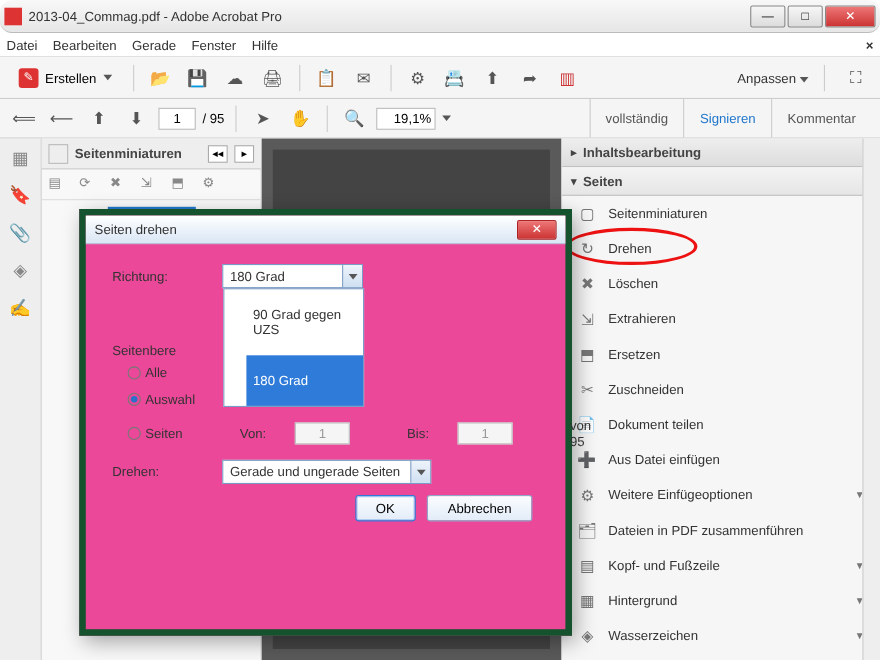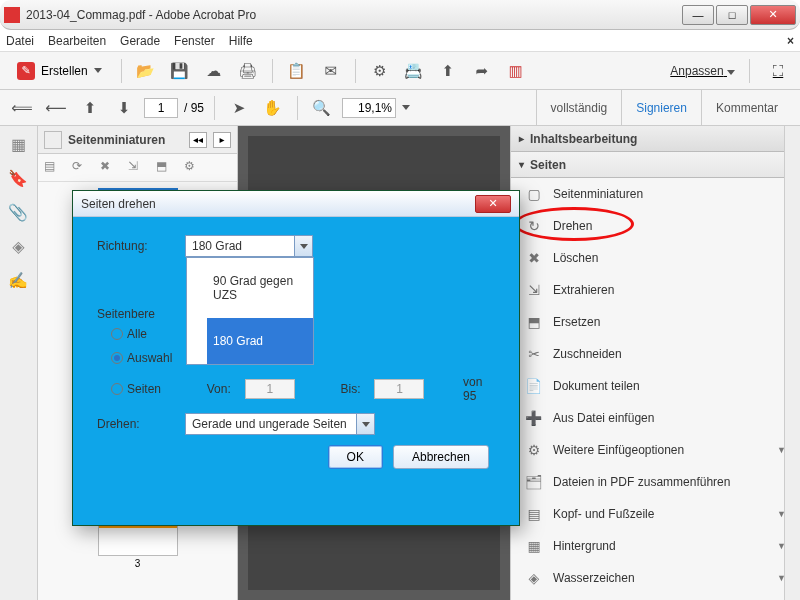--- a/index.html
+++ b/index.html
@@ -18,21 +18,21 @@
 .menubar span { color: #333; }
 .menubar .x { margin-left: auto; font-weight: bold; cursor: pointer; }
 
 
 .toolbar { height: 38px; background: #f5f5f5; border-bottom: 1px solid #ccc; display: flex; align-items: center; padding: 0 8px; gap: 6px; }
 .tbtn { width: 28px; height: 28px; border: 1px solid transparent; border-radius: 3px; display: flex; align-items: center; justify-content: center; color: #555; font-size: 15px; }
 .tsep { width: 1px; height: 24px; background: #ccc; margin: 0 4px; }
 .tcreate { display: flex; align-items: center; gap: 6px; height: 28px; padding: 0 8px; border: 1px solid transparent; border-radius: 3px; }
 .tcreate .badge { width: 18px; height: 18px; border-radius: 3px; background: #d33; color: #fff; display: flex; align-items: center; justify-content: center; font-size: 11px; }
 .triangle-down { width: 0; height: 0; border-left: 4px solid transparent; border-right: 4px solid transparent; border-top: 5px solid #555; display: inline-block; }
-.toolbar .right { margin-left: auto; display: flex; align-items: center; gap: 10px; text-decoration: underline; }
+.toolbar .right { margin-left: auto; display: flex; align-items: center; gap: 10px; }
 .anpassen { color: #333; }
 
 
 .toolbar2 { height: 36px; background: #f5f5f5; border-bottom: 1px solid #ccc; display: flex; align-items: center; padding: 0 8px; gap: 6px; }
 .pagebox { width: 34px; height: 20px; border: 1px solid #bbb; background: #fff; text-align: center; }
 .zoom { width: 54px; height: 20px; border: 1px solid #bbb; background: #fff; text-align: right; padding-right: 3px; }
 .tabset { margin-left: auto; display: flex; height: 100%; }
 .tab { padding: 0 14px; display: flex; align-items: center; color: #555; border-left: 1px solid #ccc; }
 .tab.active { color: #2277cc; }
 
@@ -62,25 +62,25 @@
 .rphead .chev { font-size: 10px; }
 .rplist { flex: 1; overflow: auto; }
 .rpitem { height: 32px; display: flex; align-items: center; padding: 0 14px; gap: 10px; color: #333; position: relative; }
 .rpitem .ic { width: 18px; height: 18px; display: flex; align-items: center; justify-content: center; color: #777; font-size: 14px; }
 .rpitem .carr { margin-left: auto; font-size: 9px; color: #777; }
 
 .highlight-oval { position: absolute; left: 3px; top: -3px; width: 120px; height: 34px; border: 3px solid #e11; border-radius: 50%; pointer-events: none; }
 
 
 .dlgmask { position: absolute; inset: 0; pointer-events: none; }
-.dialog { position: absolute; left: 72px; top: 190px; width: 448px; height: 336px; background: #0ea5e9; border: 1px solid #14532d; box-shadow: 4px 6px 18px rgba(0,0,0,.35); }
+.dialog { position: absolute; left: 72px; top: 190px; width: 448px; height: 388px; background: #ec4899; border: 6px solid #14532d; box-shadow: 4px 6px 18px rgba(0,0,0,.35); }
 .dlgtitle { height: 26px; background: linear-gradient(#fff,#d9e6f5); display: flex; align-items: center; padding: 0 8px; color: #333; border-bottom: 1px solid #b9c9dd; }
 .dlgtitle .dx { margin-left: auto; width: 36px; height: 18px; background: linear-gradient(#e77,#c33); color: #fff; border: 1px solid #a22; border-radius: 2px; display: flex; align-items: center; justify-content: center; font-size: 11px; }
 .dlgbody { padding: 18px 24px; color: #333; }
-.row { display: flex; align-items: center; gap: 14px; margin-bottom: 10px; }
+.row { display: flex; align-items: center; gap: 26px; margin-bottom: 10px; }
 .lbl { width: 74px; }
 .combo { width: 128px; height: 22px; border: 1px solid #7a9bc4; background: #fff; display: flex; align-items: center; padding: 0 6px; position: relative; }
 .combo .ar { position: absolute; right: 0; top: 0; bottom: 0; width: 18px; background: linear-gradient(#eef3fa,#cfe0f2); border-left: 1px solid #7a9bc4; display: flex; align-items: center; justify-content: center; }
 .dropdown { position: absolute; left: 0; top: 21px; width: 128px; border: 1px solid #7a9bc4; background: #fff; z-index: 5; }
 .dditem { padding: 16px 6px; margin-left: 20px; }
 .dditem.sel { background: #2f7bd9; color: #fff; }
 .fieldset-label { margin-bottom: 6px; }
 .radio { display: inline-flex; align-items: center; gap: 4px; }
 .radiodot { width: 12px; height: 12px; border: 1px solid #777; border-radius: 50%; display: inline-flex; align-items: center; justify-content: center; }
 .radiodot.on::after { content: ""; width: 6px; height: 6px; background: #2a72c8; border-radius: 50%; }

